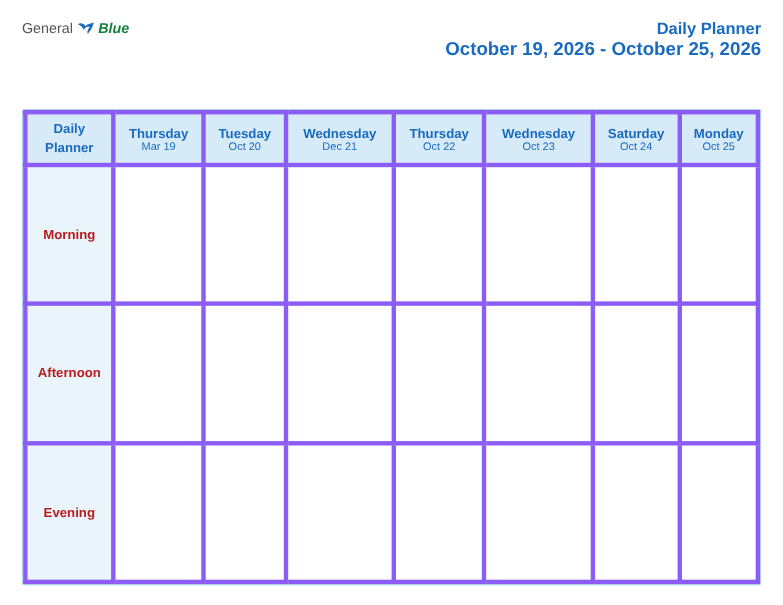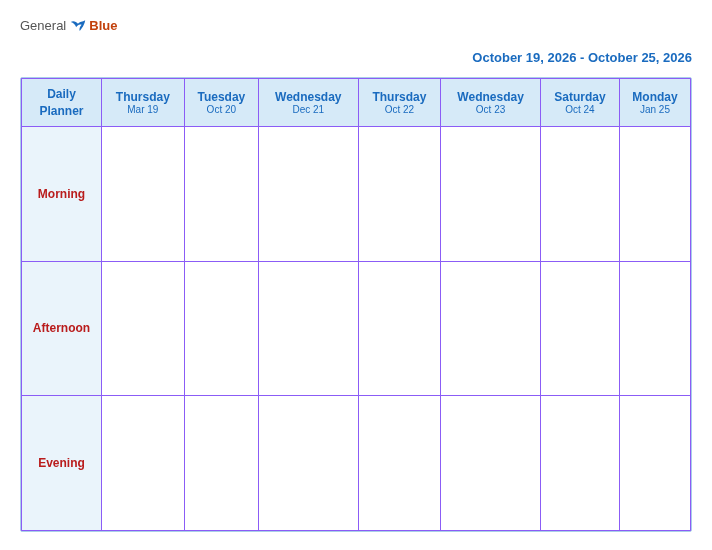--- a/index.html
+++ b/index.html
@@ -10,20 +10,21 @@
       height: 550px;
       overflow: hidden;
     }
     .page {
       width: 712px;
       height: 550px;
       background: #fff;
       padding: 18px 20px 18px 20px;
       display: flex;
       flex-direction: column;
+      gap: 32px;
     }
     .header {
       display: flex;
       justify-content: space-between;
       align-items: flex-start;
       margin-bottom: 12px;
     }
     .logo-area {
       display: flex;
       flex-direction: column;
@@ -34,56 +35,56 @@
       align-items: center;
       gap: 2px;
     }
     .logo-general {
       font-size: 13px;
       color: #555;
       font-weight: normal;
     }
     .logo-blue {
       font-size: 13px;
-      color: #c2410c;
-      font-weight: bold;
+      color: #15803d;
+      font-weight: bold;
+      font-style: italic;
     }
     .logo-bird {
       width: 18px;
       height: 14px;
       margin-left: 1px;
     }
     .title-area {
       text-align: right;
     }
     .title-main {
       font-size: 15px;
       font-weight: bold;
       color: #1a6bbf;
     }
     .title-sub {
-      font-size: 13px;
-      color: #1a6bbf;
-      font-weight: bold;
-      margin-top: 32px;
+      font-size: 17px;
+      color: #1a6bbf;
+      font-weight: bold;
     }
     .calendar-wrapper {
       flex: 1;
       border: 1.5px solid #aacfe8;
       border-radius: 2px;
       overflow: hidden;
     }
     .calendar-table {
       width: 100%;
       height: 100%;
       border-collapse: collapse;
     }
     .calendar-table th,
     .calendar-table td {
-      border: 1px solid #8b5cf6;
+      border: 4px solid #8b5cf6;
     }
     
     .col-header {
       background: #d6eaf8;
       text-align: center;
       padding: 5px 3px;
       font-size: 12px;
       color: #1a6bbf;
       font-weight: bold;
       vertical-align: middle;
@@ -143,20 +144,21 @@
     <div class="logo-area">
       <div class="logo-text">
         <span class="logo-general">General</span>
         <svg class="logo-bird" viewBox="0 0 20 15" xmlns="http://www.w3.org/2000/svg">
           <path d="M18 1 C15 3 12 2 10 5 C8 3 5 1 2 3 C5 4 7 6 8 9 C9 7 11 5 14 6 C12 8 11 11 12 13 C14 10 17 7 18 1Z" fill="#1a6bbf"></path>
         </svg>
         <span class="logo-blue">Blue</span>
       </div>
     </div>
     <div class="title-area">
+      <div class="title-main">Daily Planner</div>
       <div class="title-sub">October 19, 2026 - October 25, 2026</div>
     </div>
   </div>
 
   <div class="calendar-wrapper">
     <table class="calendar-table">
       <thead>
         <tr>
           <th class="header-label col-header">
             <span class="day-name">Daily<br>Planner</span>
@@ -180,21 +182,21 @@
           <th class="col-header">
             <span class="day-name">Wednesday</span>
             <span class="day-date">Oct 23</span>
           </th>
           <th class="col-header">
             <span class="day-name">Saturday</span>
             <span class="day-date">Oct 24</span>
           </th>
           <th class="col-header">
             <span class="day-name">Monday</span>
-            <span class="day-date">Jan 25</span>
+            <span class="day-date">Oct 25</span>
           </th>
         </tr>
       </thead>
       <tbody>
         <tr class="time-row">
           <td class="row-label">Morning</td>
           <td class="content-cell"></td>
           <td class="content-cell"></td>
           <td class="content-cell"></td>
           <td class="content-cell"></td>

